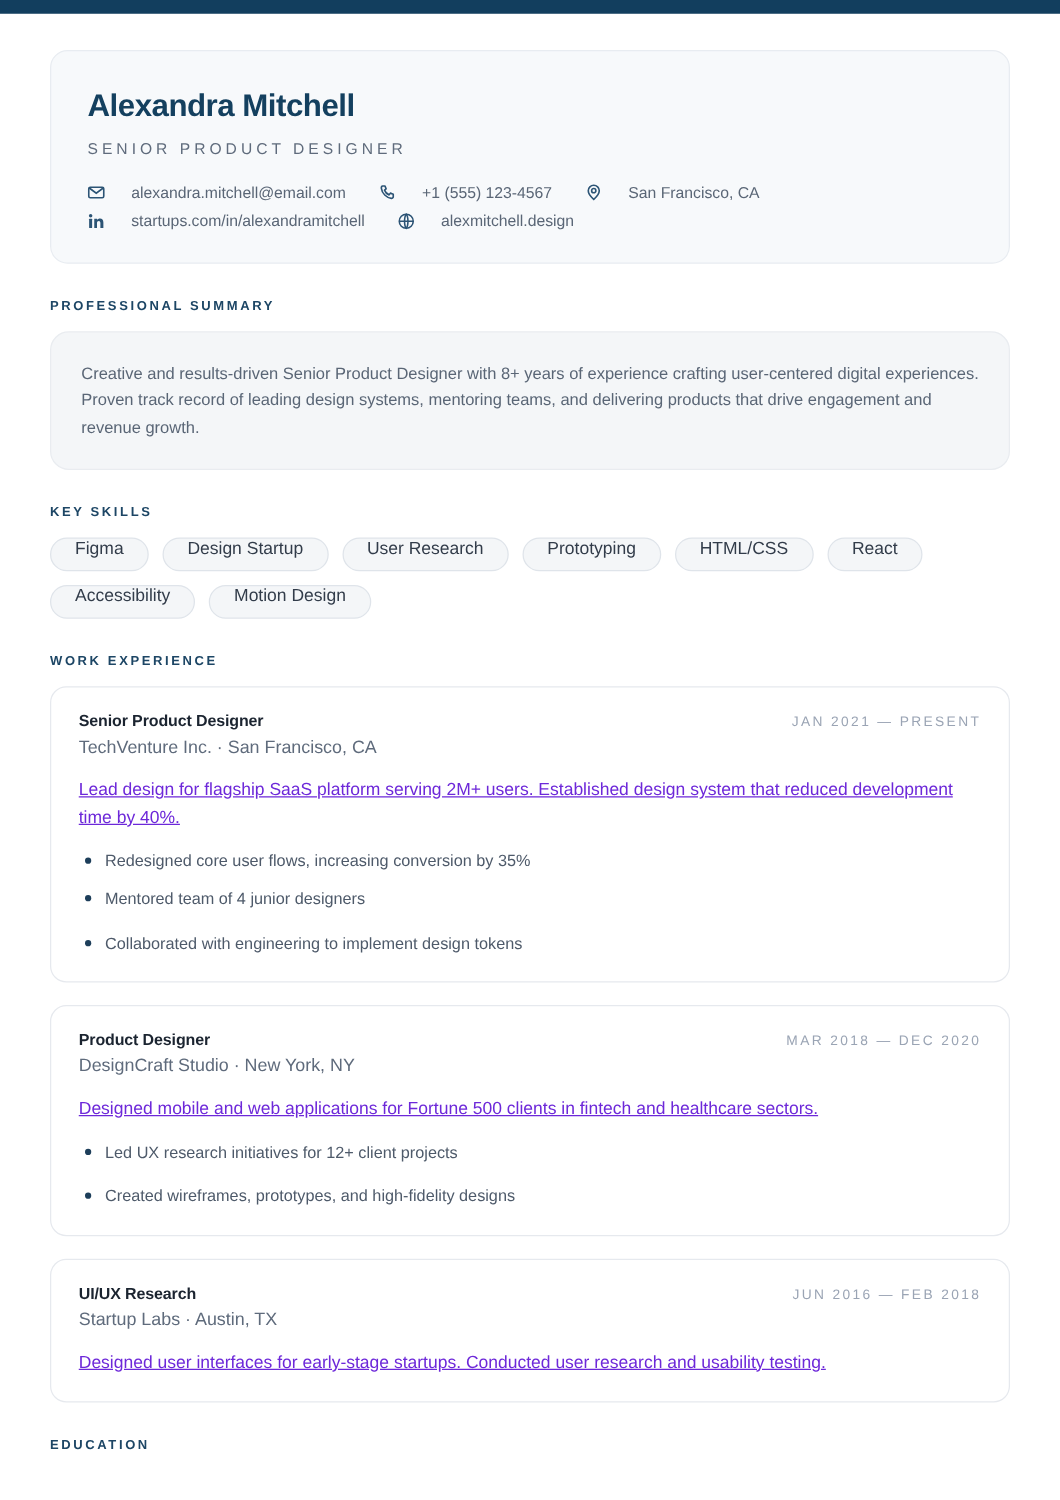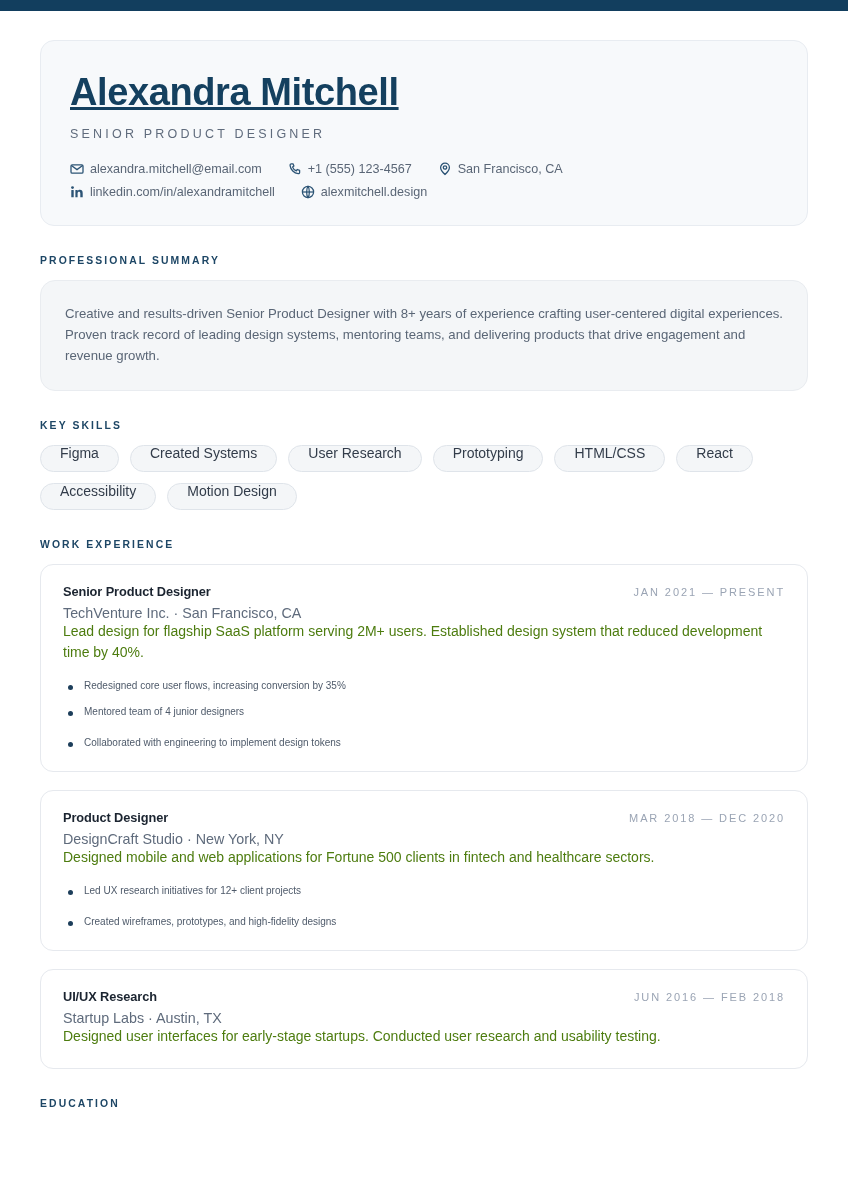--- a/index.html
+++ b/index.html
@@ -29,26 +29,25 @@
   
   .header-card {
     margin-top: 29px;
     background: #F7F9FB;
     border: 1px solid #E8ECF1;
     border-radius: 14px;
     padding: 30px 29px 26px 29px;
   }
 
   .name {
-    font-size: 38px;
+    font-size: 25px;
     font-weight: bold;
     color: #14405F;
     letter-spacing: -0.4px;
     line-height: 1.12;
-    text-decoration: underline;
   }
 
   .role {
     margin-top: 13px;
     font-size: 12.5px;
     color: #5F6B7C;
     letter-spacing: 3.2px;
     text-transform: uppercase;
     font-weight: normal;
   }
@@ -61,21 +60,21 @@
     display: flex;
     align-items: center;
     gap: 26px;
     margin-bottom: 9px;
   }
   .contact-row:last-child { margin-bottom: 0; }
 
   .contact-item {
     display: flex;
     align-items: center;
-    gap: 6px;
+    gap: 21px;
     font-size: 12.6px;
     color: #5A6676;
     white-space: nowrap;
   }
 
   .contact-item .ico {
     width: 14px;
     height: 14px;
     flex: 0 0 14px;
     display: flex;
@@ -154,32 +153,34 @@
     letter-spacing: 1.9px;
     text-transform: uppercase;
     white-space: nowrap;
   }
   .exp-company {
     margin-top: 6px;
     font-size: 14.3px;
     color: #5F6B7C;
   }
   .exp-desc {
+    margin-top: 15px;
     font-size: 14px;
     line-height: 1.55;
-    color: #4d7c0f;
+    color: #6d28d9;
+    text-decoration: underline;
   }
   .exp-bullets {
     margin-top: 14px;
     list-style: none;
   }
   .exp-bullets li {
     position: relative;
     padding-left: 21px;
-    font-size: 10px;
+    font-size: 13px;
     line-height: 1.5;
     color: #4E5A6A;
     margin-bottom: 11px;
   }
   .exp-bullets li:last-child { margin-bottom: 0; margin-top: 16px; }
   .exp-bullets li::before {
     content: "";
     position: absolute;
     left: 5px;
     top: 7px;
@@ -235,21 +236,21 @@
 
       <div class="contact-row">
         <div class="contact-item">
           <span class="ico">
             <svg width="14" height="14" viewBox="0 0 14 14" fill="currentColor">
               <rect x="1.3" y="5" width="2.4" height="7.3" rx="0.4"></rect>
               <circle cx="2.5" cy="2.6" r="1.4"></circle>
               <path d="M5.4 5 h2.2 v1 c0.5-0.8 1.4-1.2 2.4-1.2 1.7 0 2.7 1.1 2.7 3.1 v4.4 h-2.4 V8.3 c0-1-0.4-1.6-1.3-1.6 -0.9 0-1.4 0.6-1.4 1.6 v4 H5.4 Z"></path>
             </svg>
           </span>
-          <span>linkedin.com/in/alexandramitchell</span>
+          <span>startups.com/in/alexandramitchell</span>
         </div>
 
         <div class="contact-item">
           <span class="ico">
             <svg width="14" height="14" viewBox="0 0 14 14" fill="none" stroke="currentColor" stroke-width="1.25">
               <circle cx="7" cy="7" r="5.6"></circle>
               <path d="M1.5 7 h11"></path>
               <path d="M7 1.4 C5.2 3.3 5.2 10.7 7 12.6 C8.8 10.7 8.8 3.3 7 1.4 Z"></path>
             </svg>
           </span>
@@ -261,21 +262,21 @@
   </div>
 
   <div class="section-label">PROFESSIONAL SUMMARY</div>
   <div class="summary-card">
     <div class="summary-text">Creative and results-driven Senior Product Designer with 8+ years of experience crafting user-centered digital experiences. Proven track record of leading design systems, mentoring teams, and delivering products that drive engagement and revenue growth.</div>
   </div>
 
   <div class="section-label">KEY SKILLS</div>
   <div class="skills">
     <span class="pill">Figma</span>
-    <span class="pill">Created Systems</span>
+    <span class="pill">Design Startup</span>
     <span class="pill">User Research</span>
     <span class="pill">Prototyping</span>
     <span class="pill">HTML/CSS</span>
     <span class="pill">React</span>
     <span class="pill">Accessibility</span>
     <span class="pill">Motion Design</span>
   </div>
 
   <div class="section-label">WORK EXPERIENCE</div>
   <div>

